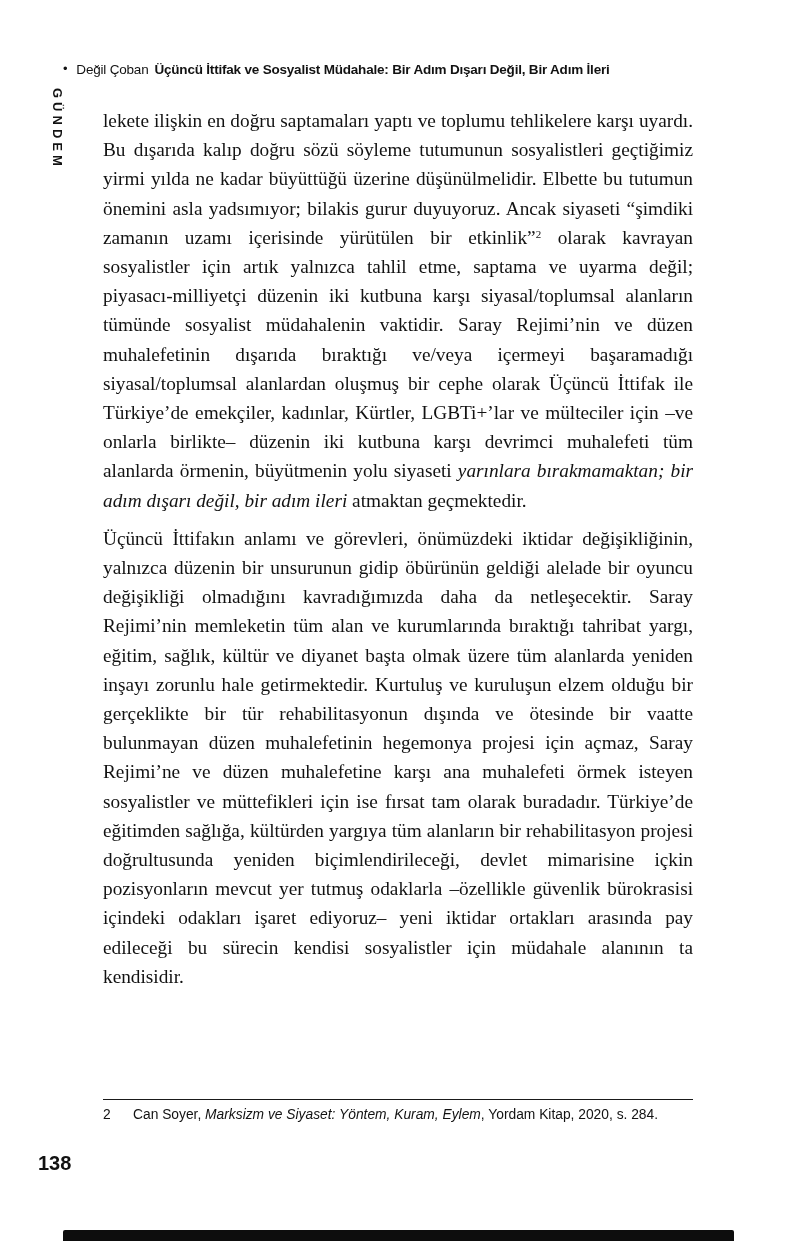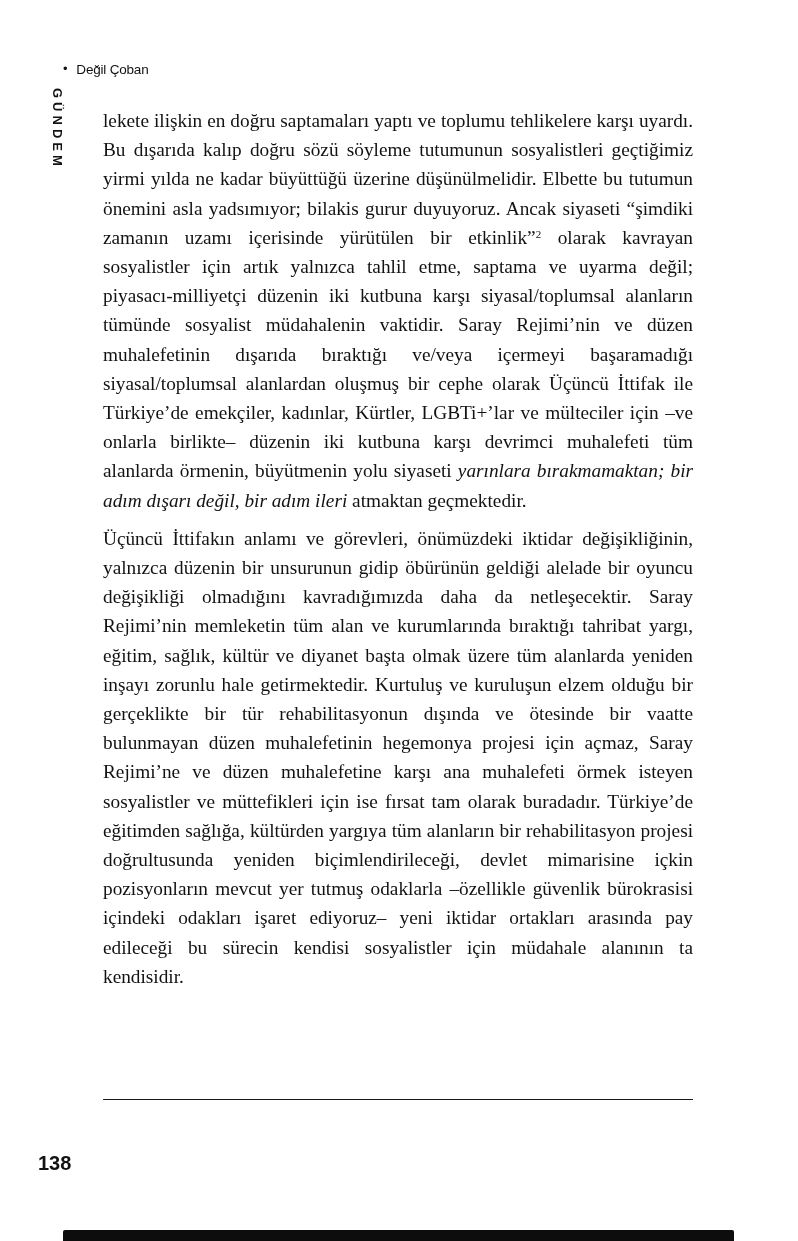--- a/index.html
+++ b/index.html
@@ -122,29 +122,33 @@
   }
 </style>
 </head>
 <body>
 
 <div class="page">
 
   <header class="header">
     <span class="bullet">•</span>
     <span class="author">Değil Çoban</span>
+    <span class="title">Üçüncü İttifak ve Sosyalist Müdahale: Bir Adım Dışarı Değil, Bir Adım İleri</span>
   </header>
 
   <div class="section-label">GÜNDEM</div>
 
   <main class="body-text">
     <p><span>lekete ilişkin en doğru saptamaları yaptı ve toplumu tehlikelere karşı uyardı. Bu dışarıda kalıp doğru sözü söyleme tutumunun sosyalistleri geçtiğimiz yirmi yılda ne kadar büyüttüğü üzerine düşünülmelidir. Elbette bu tutumun önemini asla yadsımıyor; bilakis gurur duyuyoruz. Ancak siyaseti “şimdiki zamanın uzamı içerisinde yürütülen bir etkinlik”</span><sup>2</sup><span> olarak kavrayan sosyalistler için artık yalnızca tahlil etme, saptama ve uyarma değil; piyasacı-milliyetçi düzenin iki kutbuna karşı siyasal/toplumsal alanların tümünde sosyalist müdahalenin vaktidir. Saray Rejimi’nin ve düzen muhalefetinin dışarıda bıraktığı ve/veya içermeyi başaramadığı siyasal/toplumsal alanlardan oluşmuş bir cephe olarak Üçüncü İttifak ile Türkiye’de emekçiler, kadınlar, Kürtler, LGBTi+’lar ve mülteciler için –ve onlarla birlikte– düzenin iki kutbuna karşı devrimci muhalefeti tüm alanlarda örmenin, büyütmenin yolu siyaseti </span><em>yarınlara bırakmamaktan; bir adım dışarı değil, bir adım ileri</em><span> atmaktan geçmektedir.</span></p>
     <p>Üçüncü İttifakın anlamı ve görevleri, önümüzdeki iktidar değişikliğinin, yalnızca düzenin bir unsurunun gidip öbürünün geldiği alelade bir oyuncu değişikliği olmadığını kavradığımızda daha da netleşecektir. Saray Rejimi’nin memleketin tüm alan ve kurumlarında bıraktığı tahribat yargı, eğitim, sağlık, kültür ve diyanet başta olmak üzere tüm alanlarda yeniden inşayı zorunlu hale getirmektedir. Kurtuluş ve kuruluşun elzem olduğu bir gerçeklikte bir tür rehabilitasyonun dışında ve ötesinde bir vaatte bulunmayan düzen muhalefetinin hegemonya projesi için açmaz, Saray Rejimi’ne ve düzen muhalefetine karşı ana muhalefeti örmek isteyen sosyalistler ve müttefikleri için ise fırsat tam olarak buradadır. Türkiye’de eğitimden sağlığa, kültürden yargıya tüm alanların bir rehabilitasyon projesi doğrultusunda yeniden biçimlendirileceği, devlet mimarisine içkin pozisyonların mevcut yer tutmuş odaklarla –özellikle güvenlik bürokrasisi içindeki odakları işaret ediyoruz– yeni iktidar ortakları arasında pay edileceği bu sürecin kendisi sosyalistler için müdahale alanının ta kendisidir.</p>
   </main>
 
   <div class="footnote-rule"></div>
 
+  <div class="footnote">
+    <span class="fn-num">2</span><span>Can Soyer, </span><em>Marksizm ve Siyaset: Yöntem, Kuram, Eylem</em><span>, Yordam Kitap, 2020, s. 284.</span>
+  </div>
 
   <div class="page-number">138</div>
 
   <div class="bottom-bar"></div>
 
 </div>
 
 </body></html>

